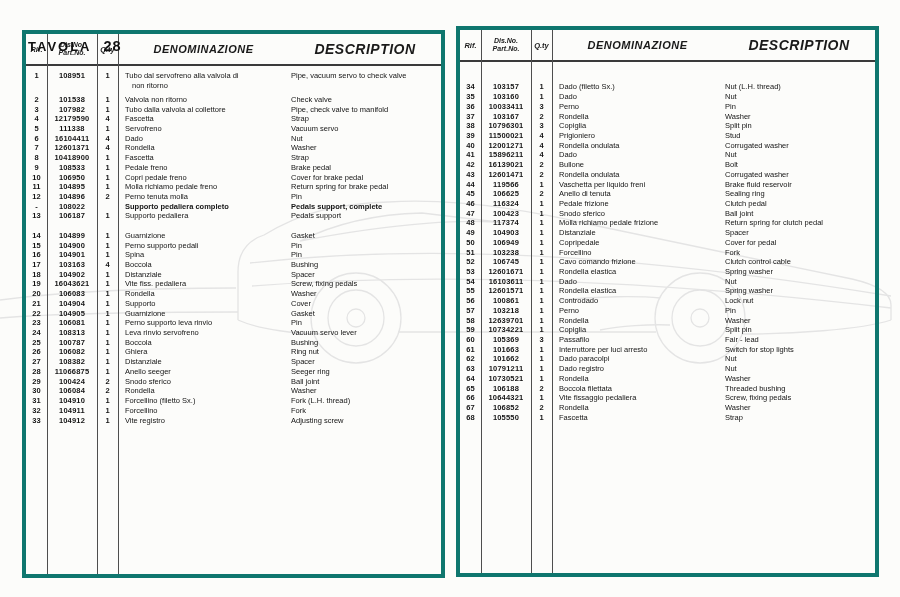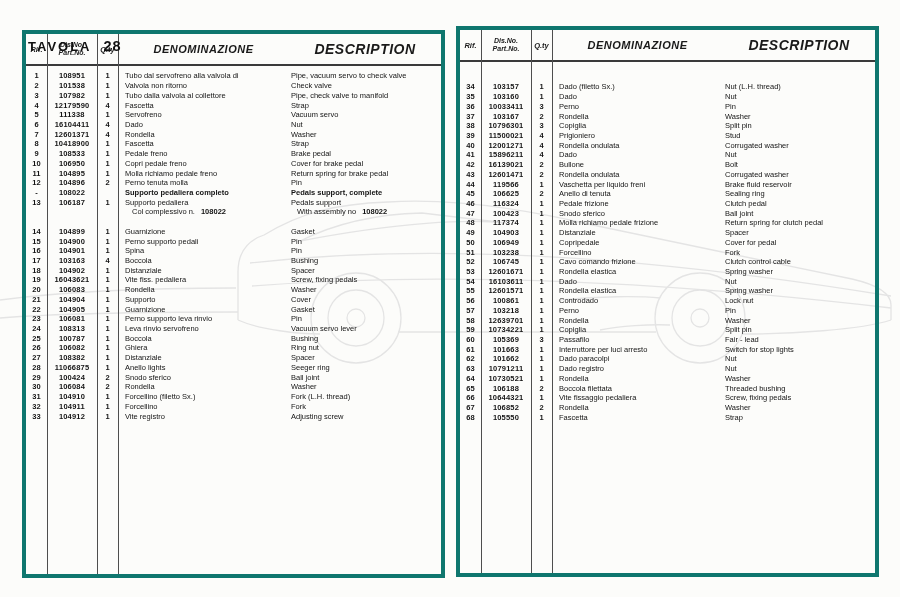--- a/index.html
+++ b/index.html
@@ -91,20 +91,27 @@
     <span class="h-des">DESCRIPTION</span>
   </div>
   <div class="tbody">
       <div class="line">
         <span class="c-rif">1</span>
         <span class="c-part">108951</span>
         <span class="c-qty">1</span>
         <span class="c-den">Tubo dal servofreno alla valvola di</span>
         <span class="c-des">Pipe, vacuum servo to check valve</span>
       </div>
+      <div class="line ind mb4">
+        <span class="c-rif"></span>
+        <span class="c-part"></span>
+        <span class="c-qty"></span>
+        <span class="c-den">non ritorno</span>
+        <span class="c-des"></span>
+      </div>
       <div class="line">
         <span class="c-rif">2</span>
         <span class="c-part">101538</span>
         <span class="c-qty">1</span>
         <span class="c-den">Valvola non ritorno</span>
         <span class="c-des">Check valve</span>
       </div>
       <div class="line">
         <span class="c-rif">3</span>
         <span class="c-part">107982</span>
@@ -182,27 +189,20 @@
         <span class="c-den">Supporto pedaliera completo</span>
         <span class="c-des">Pedals support, complete</span>
       </div>
       <div class="line">
         <span class="c-rif">13</span>
         <span class="c-part">106187</span>
         <span class="c-qty">1</span>
         <span class="c-den">Supporto pedaliera</span>
         <span class="c-des">Pedals support</span>
       </div>
-      <div class="line ind asm">
-        <span class="c-rif"></span>
-        <span class="c-part"></span>
-        <span class="c-qty"></span>
-        <span class="c-den">Col complessivo n.<b>108022</b></span>
-        <span class="c-des">With assembly no<b>108022</b></span>
-      </div>
       <div class="line">
         <span class="c-rif"></span>
         <span class="c-part"></span>
         <span class="c-qty"></span>
         <span class="c-den"></span>
         <span class="c-des"></span>
       </div>
       <div class="line">
         <span class="c-rif">14</span>
         <span class="c-part">104899</span>
@@ -298,21 +298,21 @@
         <span class="c-rif">27</span>
         <span class="c-part">108382</span>
         <span class="c-qty">1</span>
         <span class="c-den">Distanziale</span>
         <span class="c-des">Spacer</span>
       </div>
       <div class="line">
         <span class="c-rif">28</span>
         <span class="c-part">11066875</span>
         <span class="c-qty">1</span>
-        <span class="c-den">Anello lights</span>
+        <span class="c-den">Anello seeger</span>
         <span class="c-des">Seeger ring</span>
       </div>
       <div class="line">
         <span class="c-rif">29</span>
         <span class="c-part">100424</span>
         <span class="c-qty">2</span>
         <span class="c-den">Snodo sferico</span>
         <span class="c-des">Ball joint</span>
       </div>
       <div class="line">

